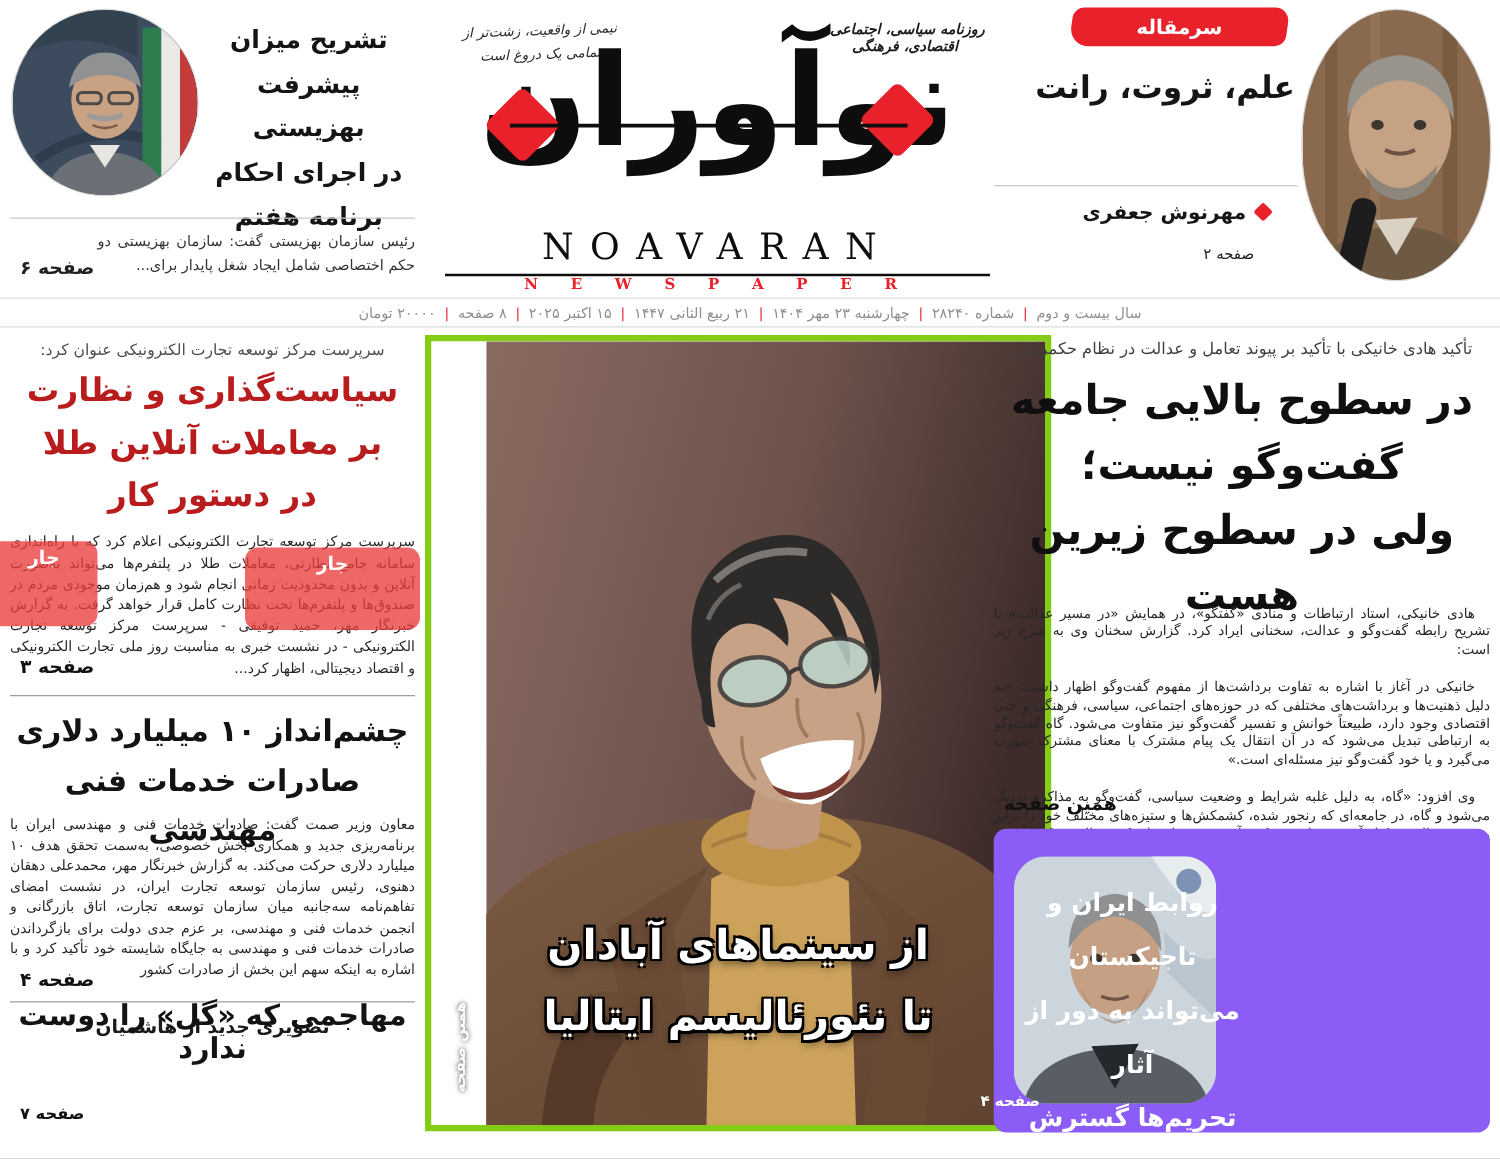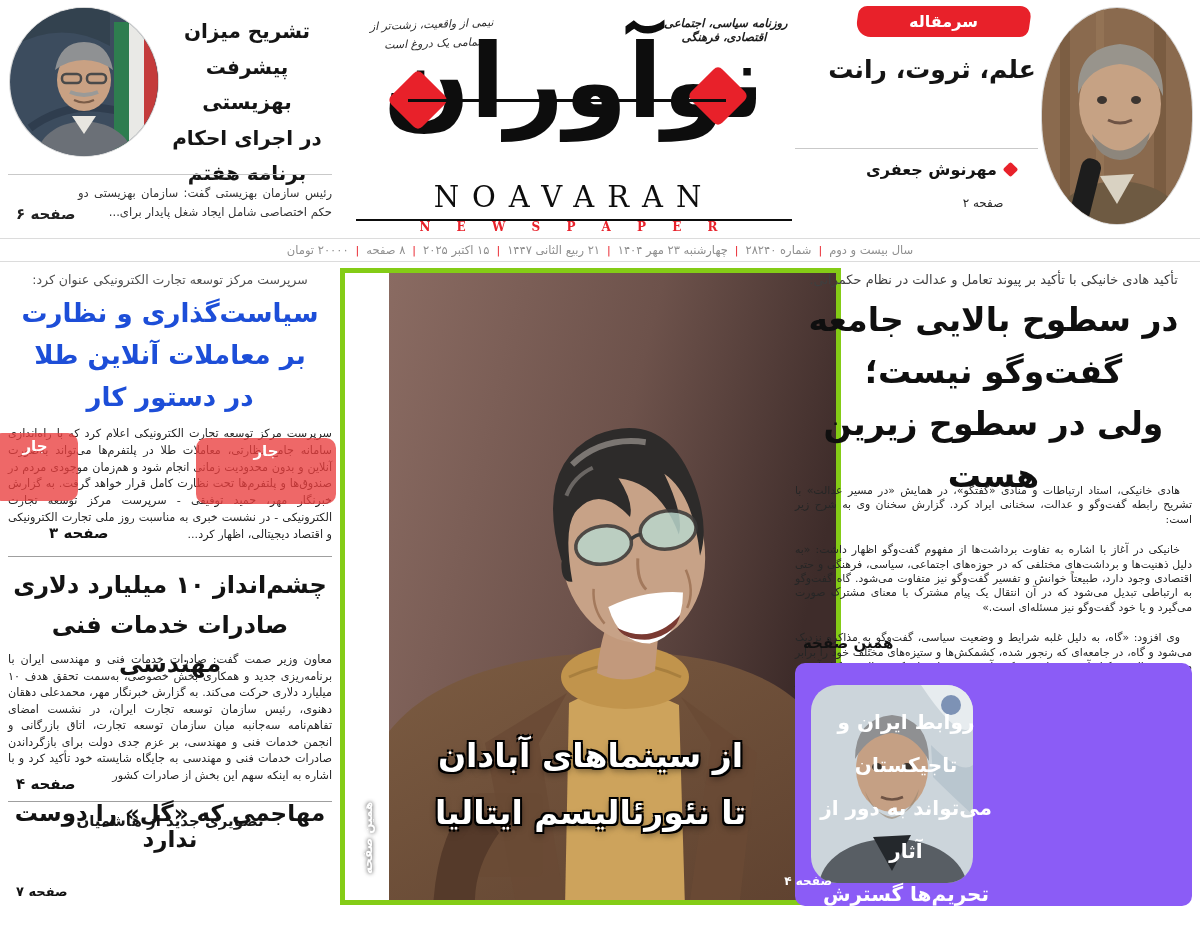--- a/index.html
+++ b/index.html
@@ -32,23 +32,23 @@
   .ed-author{left:845px;top:160px;width:192px;text-align:center;font-size:16px;font-weight:700;color:#151515;}
   .ed-author .dm{display:inline-block;width:11px;height:11px;background:#e8212a;transform:rotate(45deg);border-radius:2px;margin-left:8px;}
   .ed-pageref{left:928px;top:196px;width:110px;text-align:center;font-size:12px;color:#222;}
   
   .dateline{left:0;top:238px;width:1200px;height:22px;border-top:1px solid #dcdcdc;border-bottom:1px solid #dcdcdc;
             display:flex;justify-content:center;align-items:center;font-size:11.5px;color:#8f8f8f;}
   .dl-seg+.dl-seg::before{content:"|";color:#e8212a;padding:0 7px;font-size:11px;}
   
   .kicker{font-size:12.5px;color:#4f4f4f;text-align:center;}
   .lc-kicker1{left:8px;top:272px;width:324px;}
-  .lc-head1{left:8px;top:292px;width:324px;font-size:26px;font-weight:700;line-height:1.62;text-align:center;color:#1d4ed8;}
+  .lc-head1{left:8px;top:292px;width:324px;font-size:26px;font-weight:700;line-height:1.62;text-align:center;color:#b91c1c;}
   .lc-body1{left:8px;top:426px;width:324px;font-size:11.2px;line-height:1.5;text-align:justify;color:#262626;}
-  .lc-page1{left:16px;top:524px;font-size:15px;font-weight:700;margin-left:33px;}
+  .lc-page1{left:16px;top:524px;font-size:15px;font-weight:700;}
   .rule{background:#9f9f9f;height:1px;}
   .lc-rule1{left:8px;top:556px;width:324px;}
   .lc-head2{left:8px;top:566px;width:324px;font-size:24px;font-weight:700;line-height:1.65;text-align:center;color:#131313;}
   .lc-body2{left:8px;top:652px;width:324px;font-size:11.2px;line-height:1.48;text-align:justify;color:#262626;}
   .lc-page2{left:16px;top:775px;font-size:15px;font-weight:700;}
   .lc-rule2{left:8px;top:801px;width:324px;}
   .lc-kicker3{left:8px;top:812px;width:324px;font-size:15px;font-weight:700;color:#1a1a1a;text-align:center;}
   .lc-head3{left:8px;top:800px;width:324px;font-size:23px;font-weight:700;text-align:center;color:#131313;}
   .lc-page3{left:16px;top:884px;font-size:13px;font-weight:700;}
   

